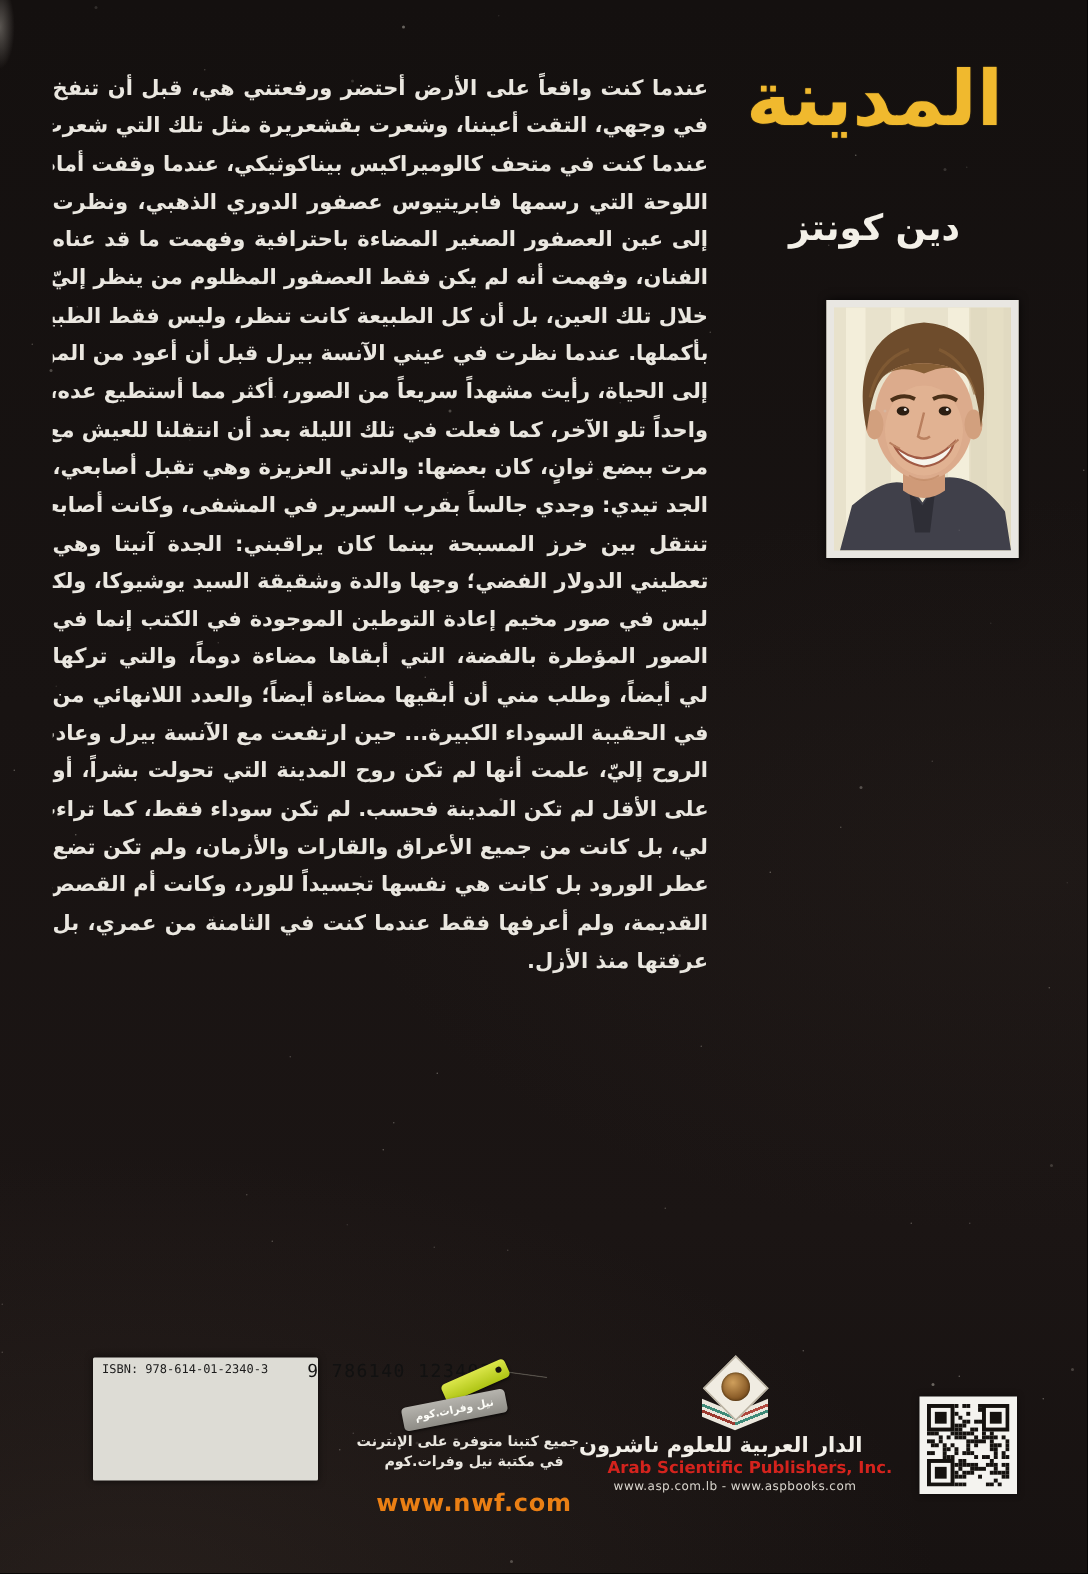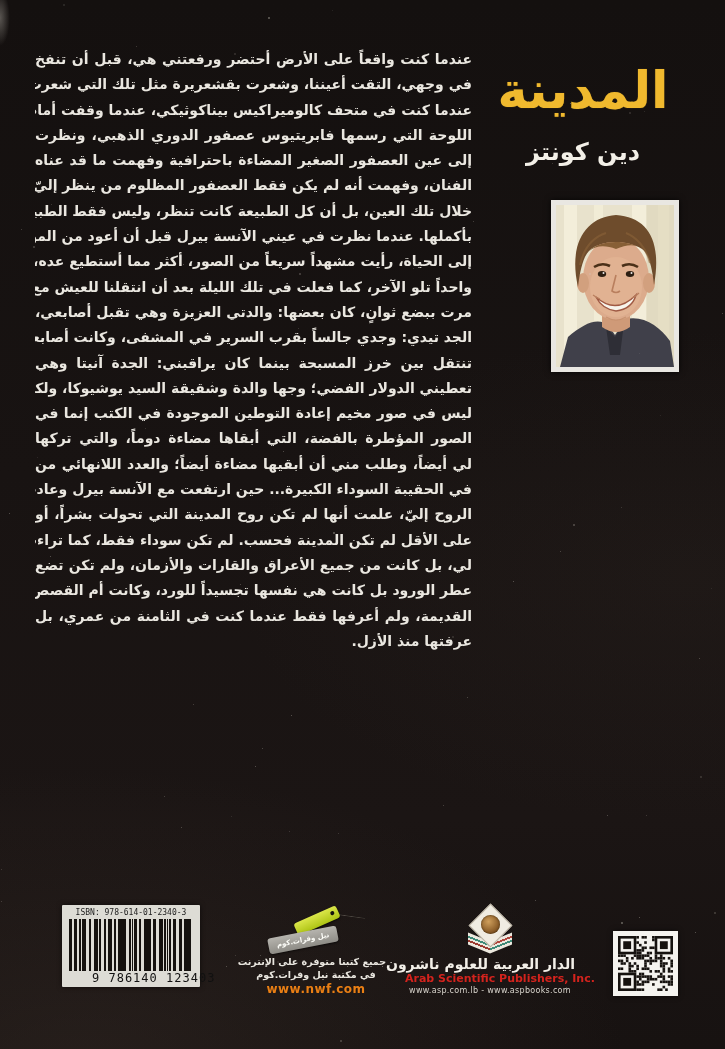--- a/index.html
+++ b/index.html
@@ -10,40 +10,40 @@
       radial-gradient(700px 380px at 95% 55%, rgba(58,48,42,.18), rgba(0,0,0,0) 65%),
       linear-gradient(180deg,#14100f 0%, #181312 45%, #1b1514 78%, #171211 100%);
     font-family:"DejaVu Sans", sans-serif;
   }
   .wear-top-left{position:absolute;left:0;top:0;width:22px;height:70px;
     background:radial-gradient(14px 40px at 0 18px, rgba(220,215,205,.35), rgba(0,0,0,0) 70%);
     pointer-events:none;}
   .speck{position:absolute;background:#cfc9bf;border-radius:50%;pointer-events:none;}
 
   
-  .title-block{position:absolute;top:60px;right:36px;width:212px;text-align:center;}
+  .title-block{position:absolute;top:36px;right:36px;width:212px;text-align:center;}
   .book-title{font-size:51px;font-weight:bold;color:#f0b92e;line-height:1.2;
     letter-spacing:1px;text-shadow:0 0 1px rgba(240,185,46,.4);}
   .book-author{position:absolute;top:138px;right:36px;width:212px;text-align:center;
     font-size:24px;font-weight:bold;color:#f3f0e8;}
   .photo-frame{position:absolute;left:551px;top:200px;width:118px;height:162px;
     border:5px solid #e9e7e2;background:#e8e2cc;box-shadow:0 0 6px rgba(0,0,0,.8);}
   .photo-frame svg{display:block;}
 
   
   .synopsis{position:absolute;left:35px;top:47px;width:437px;height:640px;
     direction:rtl;color:#eae7e0;font-size:14px;font-weight:bold;overflow:hidden;}
   .synopsis .tline{height:25.3px;line-height:25.3px;white-space:nowrap;
     text-align:justify;text-align-last:justify;overflow:hidden;}
   .synopsis .tline:last-child{text-align-last:right;}
 
   
-  .barcode{position:absolute;left:62px;top:905px;width:138px;height:82px;
+  .barcode{position:absolute;left:62px;top:905px;width:150px;height:82px;
     background:#dddcd5;border-radius:1px;box-sizing:border-box;padding:3px 6px 2px;
-    display:flex;flex-direction:column;box-shadow:0 0 5px rgba(0,0,0,.6);}
+    display:flex;box-shadow:0 0 5px rgba(0,0,0,.6);}
   .barcode .isbn{font-family:"DejaVu Sans Mono", monospace;font-size:8px;color:#1c1c1c;
     text-align:center;letter-spacing:0px;white-space:nowrap;}
   .barcode .bars{flex:1;margin:2px 1px 1px;
     background-image:
       repeating-linear-gradient(90deg,#15120f 0 2px, rgba(0,0,0,0) 2px 5px),
       repeating-linear-gradient(90deg,#15120f 0 1px, rgba(0,0,0,0) 1px 7px),
       repeating-linear-gradient(90deg,#15120f 0 3px, rgba(0,0,0,0) 3px 13px);}
   .barcode .digits{font-family:"DejaVu Sans Mono", monospace;font-size:12px;color:#111;
     text-align:center;letter-spacing:1px;white-space:nowrap;line-height:13px;margin-left:24px;}
 
@@ -55,22 +55,22 @@
     box-shadow:0 1px 2px rgba(0,0,0,.6);color:#fdfdf8;font-size:7px;font-weight:bold;
     line-height:16px;text-align:center;overflow:hidden;}
   .tag-green{position:absolute;left:48px;top:6px;width:46px;height:13px;border-radius:3px;
     transform:rotate(-24deg);background:linear-gradient(180deg,#dbe64a,#aec414);
     box-shadow:0 1px 2px rgba(0,0,0,.6);}
   .tag-hole{position:absolute;right:4px;top:4px;width:4px;height:4px;border-radius:50%;
     background:#15120f;}
   .tag-string{position:absolute;left:92px;top:8px;width:26px;height:14px;
     border-top:1px solid #555049;border-radius:0 0 60% 0;transform:rotate(8deg);}
   .nwf-line{font-size:9.5px;font-weight:bold;color:#e9e6df;line-height:12.5px;white-space:nowrap;}
-  .nwf-url{font-size:12px;font-weight:bold;color:#ea7f14;letter-spacing:.5px;
-    direction:ltr;margin-top:1px;}
+  .nwf-url{font-size:16px;font-weight:bold;color:#ea7f14;letter-spacing:.5px;
+    direction:ltr;margin-top:11px;}
 
   
   .publisher{position:absolute;left:405px;top:908px;width:170px;text-align:center;}
   .emblem{position:relative;width:46px;height:46px;margin:0 auto 2px;}
   .pages-left{position:absolute;left:1px;bottom:5px;width:22px;height:12px;
     transform:skewY(22deg);
     background:linear-gradient(180deg,#ece8de 0 3px,#3e8a78 3px 5px,#ece8de 5px 7px,#9c3a30 7px 9px,#ece8de 9px 12px);}
   .pages-right{position:absolute;right:1px;bottom:5px;width:22px;height:12px;
     transform:skewY(-22deg);
     background:linear-gradient(180deg,#ece8de 0 3px,#b0483e 3px 5px,#ece8de 5px 7px,#3e8a78 7px 9px,#ece8de 9px 12px);}

